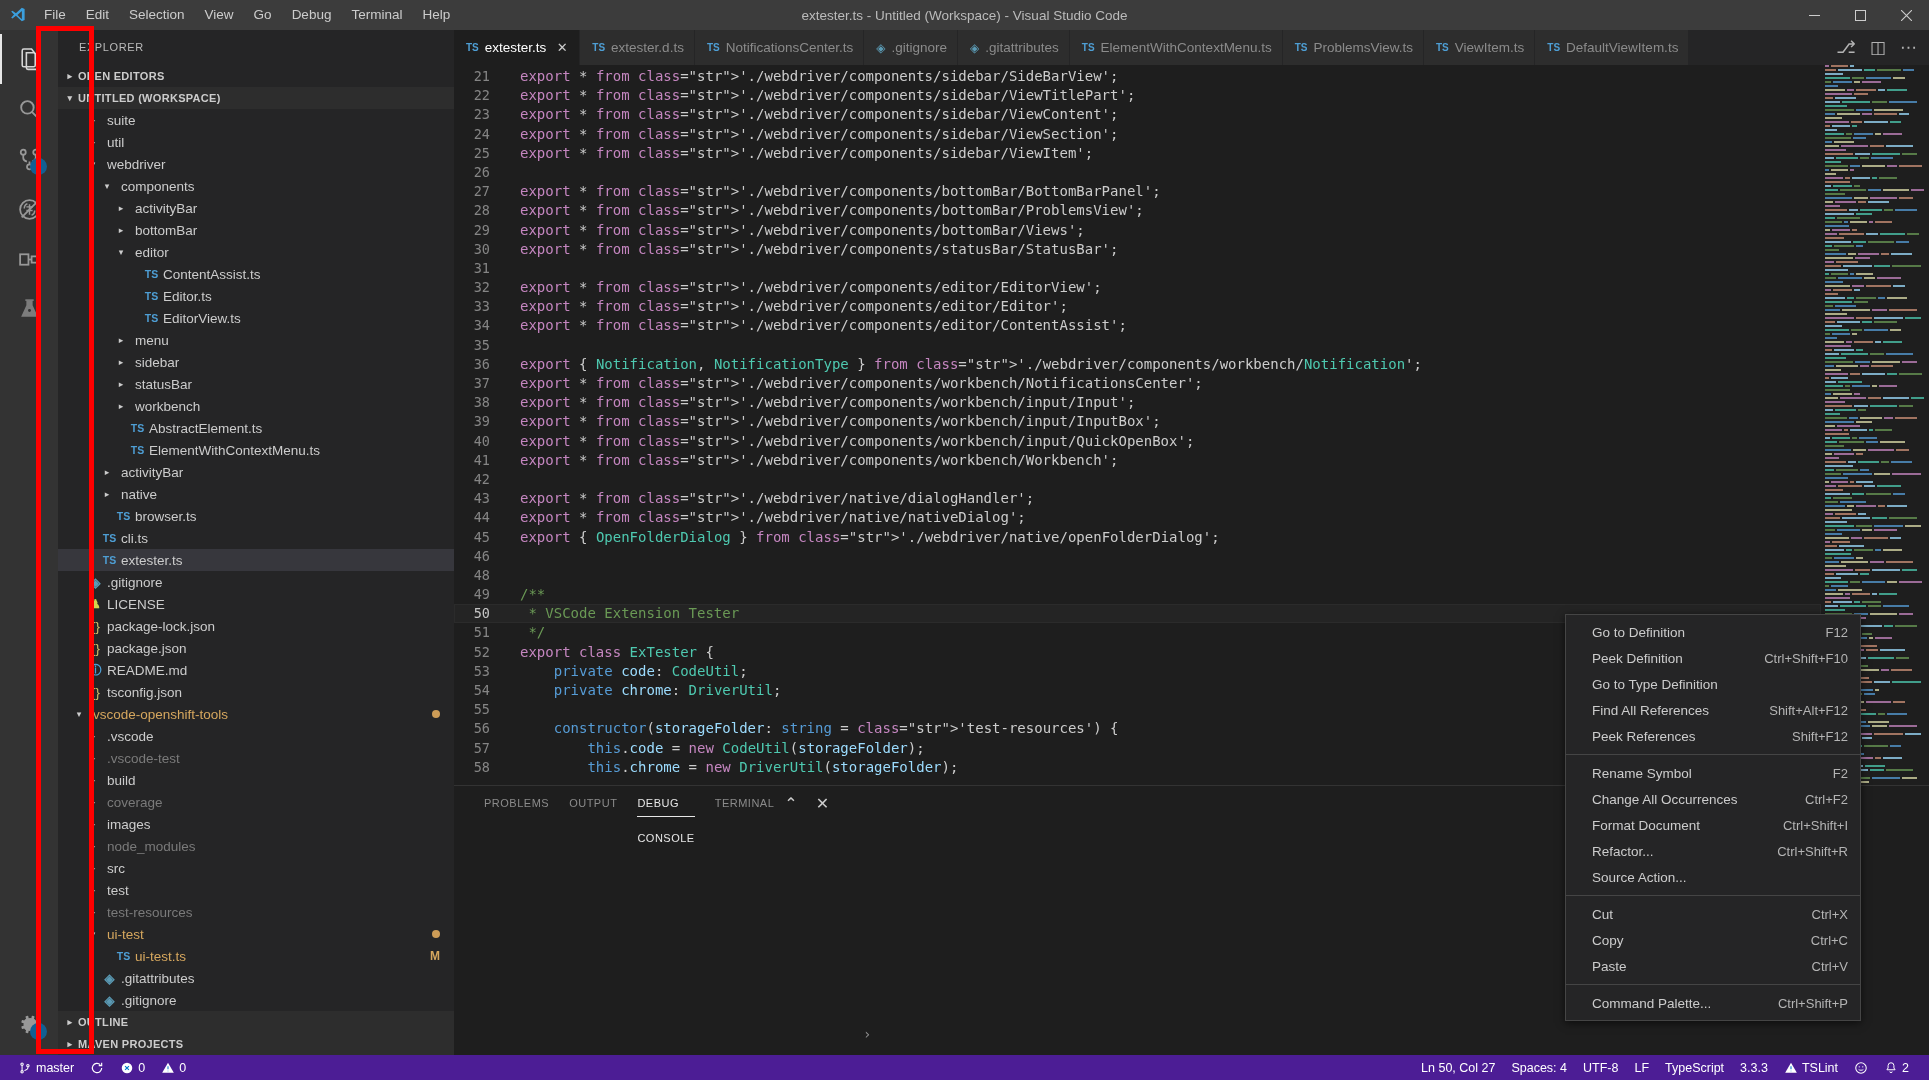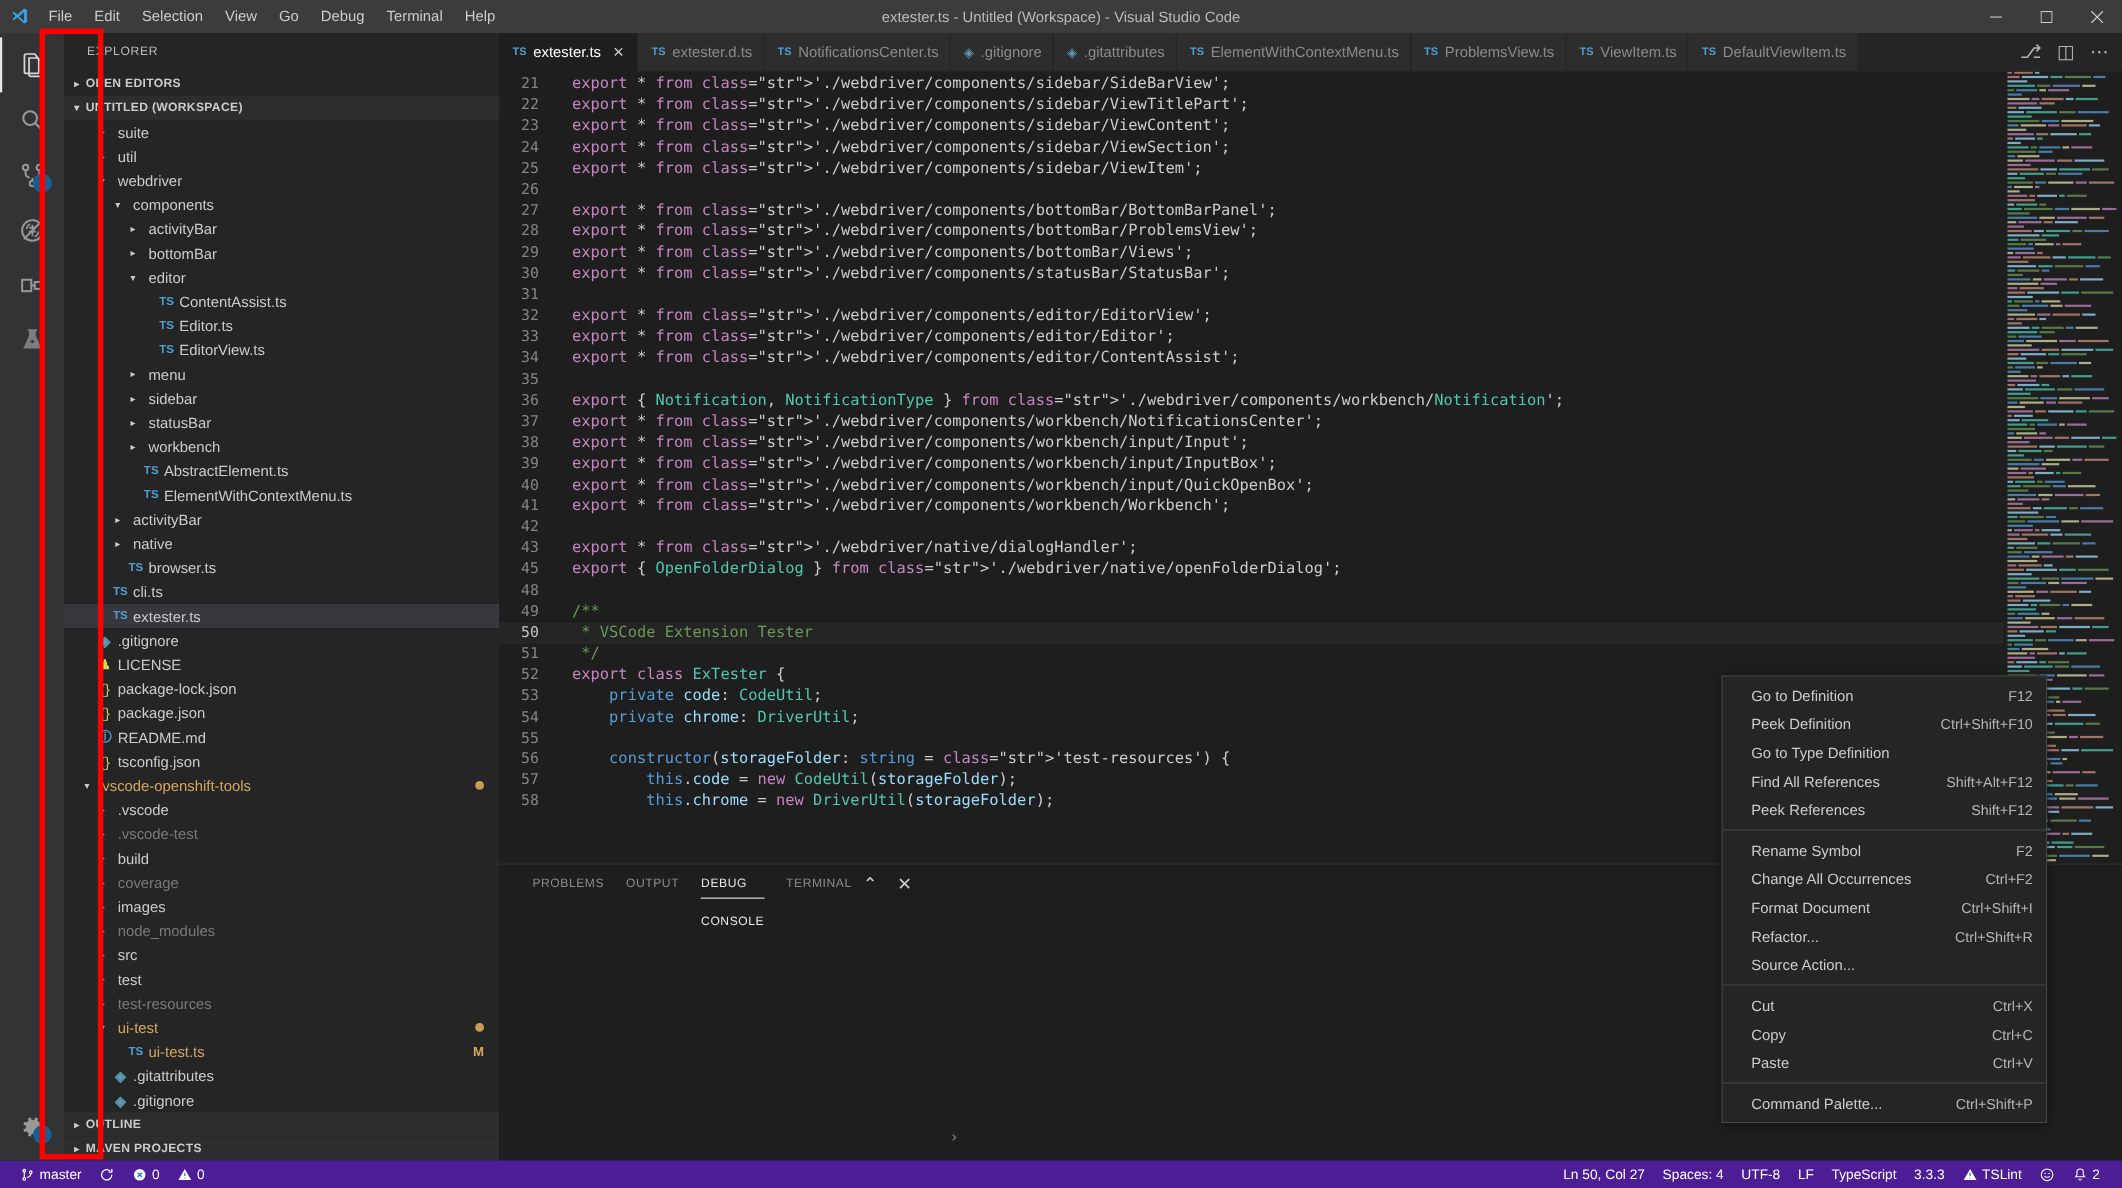--- a/index.html
+++ b/index.html
@@ -575,21 +575,23 @@
             <div class="cline"><span class="lno">34</span><span class="ctext"><span class="kw">export</span> * <span class="kw">from</span> <span <span="" class="kw">class</span>="str"&gt;'./webdriver/components/editor/ContentAssist';</span></div>
             <div class="cline"><span class="lno">35</span><span class="ctext"></span></div>
             <div class="cline"><span class="lno">36</span><span class="ctext"><span class="kw">export</span> { <span class="type">Notification</span>, <span class="type">NotificationType</span> } <span class="kw">from</span> <span <span="" class="kw">class</span>="str"&gt;'./webdriver/components/workbench/<span class="type">Notification</span>';</span></div>
             <div class="cline"><span class="lno">37</span><span class="ctext"><span class="kw">export</span> * <span class="kw">from</span> <span <span="" class="kw">class</span>="str"&gt;'./webdriver/components/workbench/NotificationsCenter';</span></div>
             <div class="cline"><span class="lno">38</span><span class="ctext"><span class="kw">export</span> * <span class="kw">from</span> <span <span="" class="kw">class</span>="str"&gt;'./webdriver/components/workbench/input/Input';</span></div>
             <div class="cline"><span class="lno">39</span><span class="ctext"><span class="kw">export</span> * <span class="kw">from</span> <span <span="" class="kw">class</span>="str"&gt;'./webdriver/components/workbench/input/InputBox';</span></div>
             <div class="cline"><span class="lno">40</span><span class="ctext"><span class="kw">export</span> * <span class="kw">from</span> <span <span="" class="kw">class</span>="str"&gt;'./webdriver/components/workbench/input/QuickOpenBox';</span></div>
             <div class="cline"><span class="lno">41</span><span class="ctext"><span class="kw">export</span> * <span class="kw">from</span> <span <span="" class="kw">class</span>="str"&gt;'./webdriver/components/workbench/Workbench';</span></div>
             <div class="cline"><span class="lno">42</span><span class="ctext"></span></div>
             <div class="cline"><span class="lno">43</span><span class="ctext"><span class="kw">export</span> * <span class="kw">from</span> <span <span="" class="kw">class</span>="str"&gt;'./webdriver/native/dialogHandler';</span></div>
+            <div class="cline"><span class="lno">44</span><span class="ctext"><span class="kw">export</span> * <span class="kw">from</span> <span <span="" class="kw">class</span>="str"&gt;'./webdriver/native/nativeDialog';</span></div>
             <div class="cline"><span class="lno">45</span><span class="ctext"><span class="kw">export</span> { <span class="type">OpenFolderDialog</span> } <span class="kw">from</span> <span <span="" class="kw">class</span>="str"&gt;'./webdriver/native/openFolderDialog';</span></div>
+            <div class="cline"><span class="lno">46</span><span class="ctext"></span></div>
             <div class="cline"><span class="lno">48</span><span class="ctext"></span></div>
             <div class="cline"><span class="lno">49</span><span class="ctext"><span class="cmt">/**</span></span></div>
             <div class="cline cur"><span class="lno">50</span><span class="ctext"><span class="cmt"> * VSCode Extension Tester</span></span></div>
             <div class="cline"><span class="lno">51</span><span class="ctext"><span class="cmt"> */</span></span></div>
             <div class="cline"><span class="lno">52</span><span class="ctext"><span class="kw">export</span> <span class="kw">class</span> <span class="type">ExTester</span> {</span></div>
             <div class="cline"><span class="lno">53</span><span class="ctext">    <span class="kw2">private</span> <span class="id">code</span>: <span class="type">CodeUtil</span>;</span></div>
             <div class="cline"><span class="lno">54</span><span class="ctext">    <span class="kw2">private</span> <span class="id">chrome</span>: <span class="type">DriverUtil</span>;</span></div>
             <div class="cline"><span class="lno">55</span><span class="ctext"></span></div>
             <div class="cline"><span class="lno">56</span><span class="ctext">    <span class="kw2">constructor</span>(<span class="id">storageFolder</span>: <span class="kw2">string</span> = <span <span="" class="kw">class</span>="str"&gt;'test-resources') {</span></div>
             <div class="cline"><span class="lno">57</span><span class="ctext">        <span class="kw2">this</span>.<span class="id">code</span> = <span class="kw">new</span> <span class="type">CodeUtil</span>(<span class="id">storageFolder</span>);</span></div>

